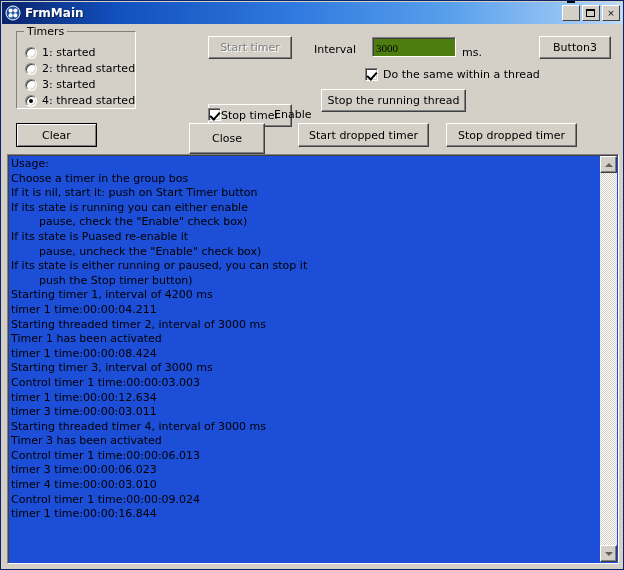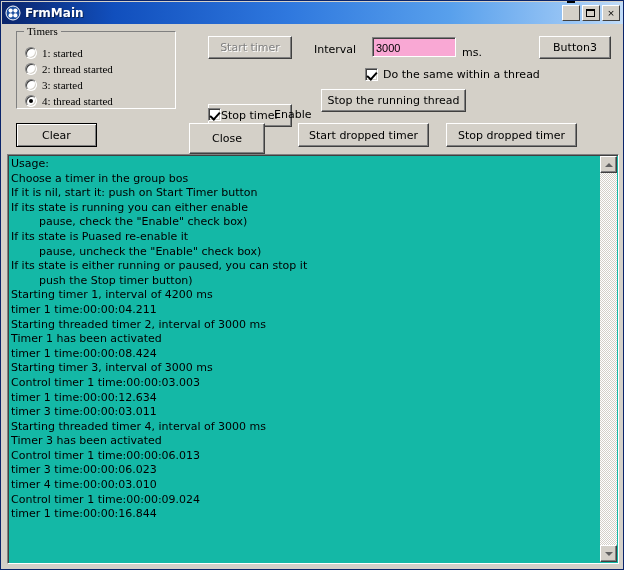--- a/index.html
+++ b/index.html
@@ -100,26 +100,25 @@
     position: absolute;
     left: 1px; top: 23px;
     width: 622px; height: 126px;
     background: #d4d0c8;
   }
 
   
   .groupbox {
     position: absolute;
     left: 14px; top: 7px;
-    width: 160px; height: 78px;
+    width: 120px; height: 78px;
     border: 1px solid #808080;
     border-right-color: #ffffff;
     border-bottom-color: #ffffff;
     box-sizing: border-box;
-    font-family: Liberation Serif, serif;
   }
   .groupbox .legend {
     position: absolute;
     left: 7px; top: -7px;
     background: #d4d0c8;
     padding: 0 3px;
     font-size: 11px;
     color: #000;
     white-space: nowrap;
   }
@@ -221,39 +220,39 @@
   .lbl {
     position: absolute;
     font-size: 11px;
     color: #000;
     white-space: nowrap;
   }
 
   
   .txtinput {
     position: absolute;
-    background: #f9a8d4;
+    background: #4d7c0f;
     border: 1px solid;
     border-color: #808080 #ffffff #ffffff #808080;
     box-shadow: inset 1px 1px 0 #404040;
     box-sizing: border-box;
-    font-family: Liberation Sans, sans-serif;
+    font-family: Liberation Serif, serif;
     font-size: 11px;
     color: #000;
     padding: 1px 0 0 3px;
     outline: none;
     line-height: 16px;
   }
 
   
   .logwrap {
     position: absolute;
     left: 6px; top: 153px;
     width: 612px; height: 410px;
-    background: #14b8a6;
+    background: #1d4ed8;
     border: 1px solid;
     border-color: #808080 #ffffff #ffffff #808080;
     box-shadow: inset 1px 1px 0 #404040;
     box-sizing: border-box;
     overflow: hidden;
   }
   .logtext {
     position: absolute;
     left: 3px; top: 2px;
     width: 580px;

